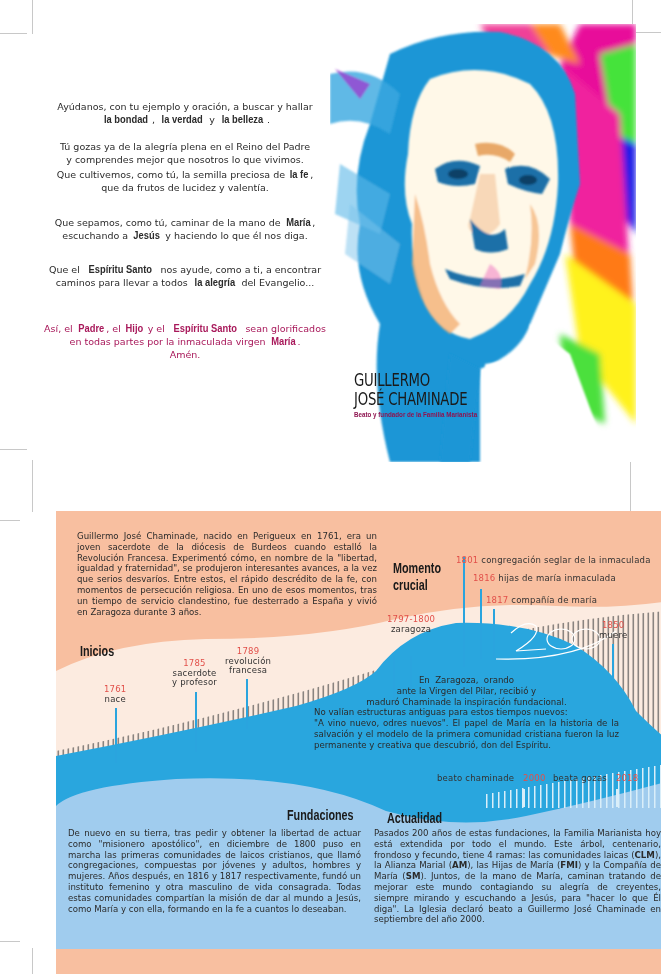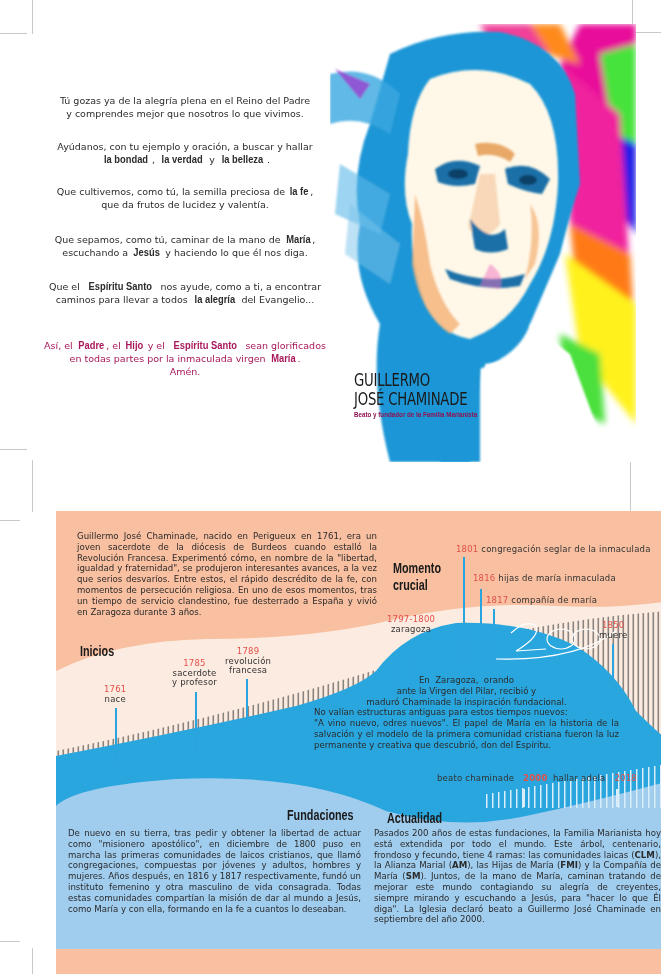--- a/index.html
+++ b/index.html
@@ -51,31 +51,31 @@
 <div class="crop" style="left:630px;top:460px;width:1px;height:52px;"></div>
 <div class="crop" style="left:0;top:520px;width:20px;height:1px;"></div>
 <div class="crop" style="left:641px;top:520px;width:20px;height:1px;"></div>
 <div class="crop" style="left:0;top:941px;width:20px;height:1px;"></div>
 <div class="crop" style="left:641px;top:941px;width:20px;height:1px;"></div>
 <div class="crop" style="left:32px;top:948px;width:1px;height:26px;"></div>
 <div class="crop" style="left:630px;top:948px;width:1px;height:26px;"></div>
 
 <section class="prayer">
 
+  <p class="stanza">
+    <span>Ayúdanos, con tu ejemplo y oración, a buscar y hallar</span><br>
+    <b>la bondad</b><span>, </span><b>la verdad</b><span> y </span><b>la belleza</b><span>.</span>
+  </p>
+
   <p class="stanza" style="margin-top:14px;">
     <span>Tú gozas ya de la alegría plena en el Reino del Padre</span><br>
     <span>y comprendes mejor que nosotros lo que vivimos.</span>
   </p>
 
-  <p class="stanza">
-    <span>Ayúdanos, con tu ejemplo y oración, a buscar y hallar</span><br>
-    <b>la bondad</b><span>, </span><b>la verdad</b><span> y </span><b>la belleza</b><span>.</span>
-  </p>
-
-  <p class="stanza" style="margin-top:19px;">
+  <p class="stanza" style="margin-top:2px;">
     <span>Que cultivemos, como tú, la semilla preciosa de </span><b>la fe</b><span>,</span><br>
     <span>que da frutos de lucidez y valentía.</span>
   </p>
 
   <p class="stanza" style="margin-top:22px;">
     <span>Que sepamos, como tú, caminar de la mano de </span><b>María</b><span>,</span><br>
     <span>escuchando a </span><b>Jesús</b><span> y haciendo lo que él nos diga.</span>
   </p>
 
   <p class="stanza" style="margin-top:21px;">
@@ -248,42 +248,42 @@
   </div>
   <div class="ev" style="left:169px;top:136px;text-align:center;">
     <span class="yr">1789</span>
     <span>revolución</span><br>
     <span>francesa</span>
   </div>
   <div class="ev" style="left:331px;top:104px;">
     <span class="yr">1797-1800</span>
     <span>zaragoza</span>
   </div>
-  <div class="ev-inline" style="left:400px;top:33px;text-align:right;">
+  <div class="ev-inline" style="left:400px;top:44px;text-align:right;">
     <span class="yr">1801</span>
     <span>congregación seglar de la inmaculada</span>
   </div>
   <div class="ev-inline" style="left:417px;top:62px;">
     <span class="yr">1816</span>
     <span>hijas de maría inmaculada</span>
   </div>
   <div class="ev-inline" style="left:430px;top:84px;">
     <span class="yr">1817</span>
     <span>compañía de maría</span>
   </div>
   <div class="ev" style="left:543px;top:110px;">
     <span class="yr">1850</span>
     <span>muere</span>
   </div>
   <div class="ev-inline" style="left:381px;top:262px;">
     <span>beato chaminade</span>
-    <span class="yr" style="margin-left:6px;font-weight:bold;">2000</span>
+    <span class="yr" style="margin-left:6px;">2000</span>
   </div>
   <div class="ev-inline" style="left:497px;top:262px;">
-    <span>hallar adela</span>
+    <span>beata gozas</span>
     <span class="yr" style="margin-left:6px;">2018</span>
   </div>
 
   <div class="tl-text" style="left:258px;top:164px;width:305px;text-align:center;">
     <div style="white-space:pre;">En  Zaragoza,  orando</div>
     <div>ante la Virgen del Pilar, recibió y</div>
     <div>maduró Chaminade la inspiración fundacional.</div>
     <div style="text-align:justify;">No valían estructuras antiguas para estos tiempos nuevos:</div>
     <div style="text-align:justify;">"A vino nuevo, odres nuevos". El papel de María en la historia de la salvación y el modelo de la primera comunidad cristiana fueron la luz permanente y creativa que descubrió, don del Espíritu.</div>
   </div>

